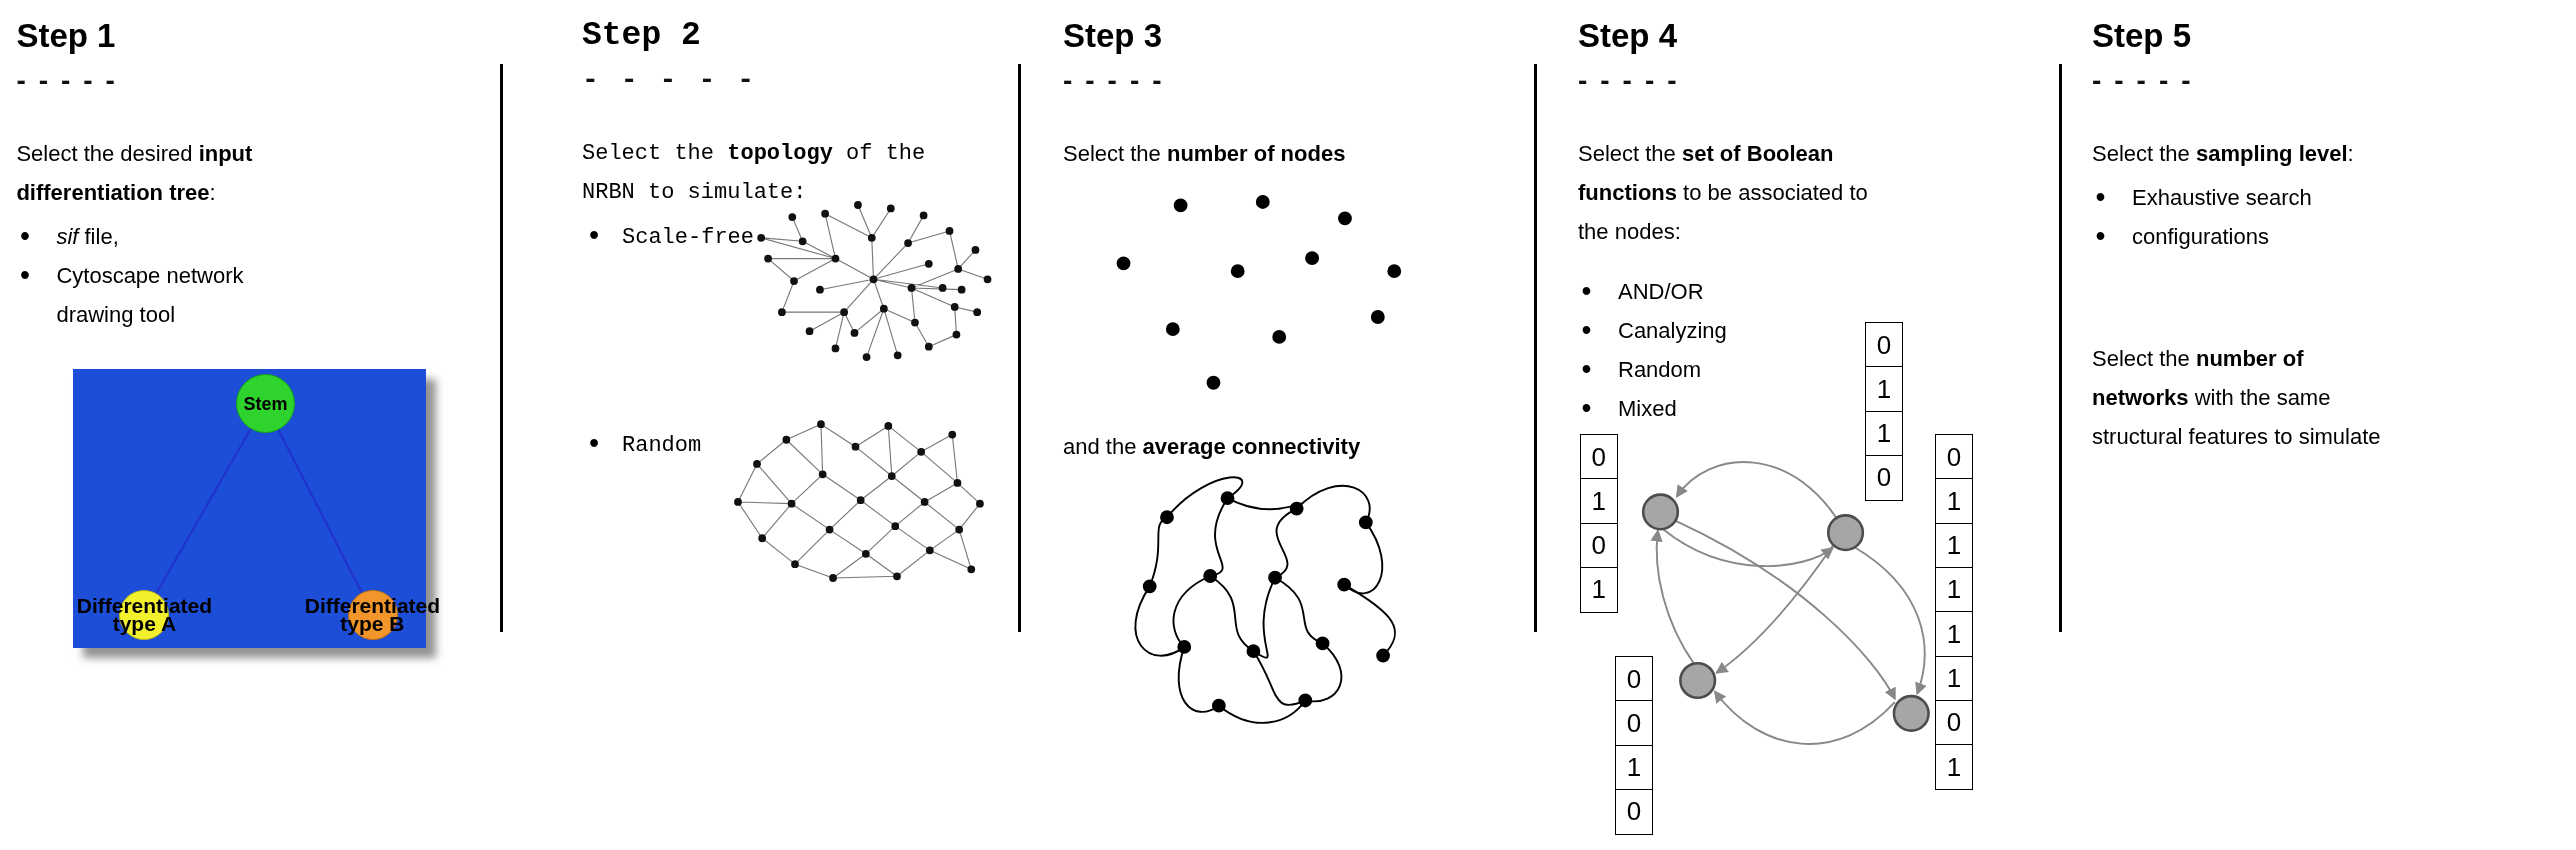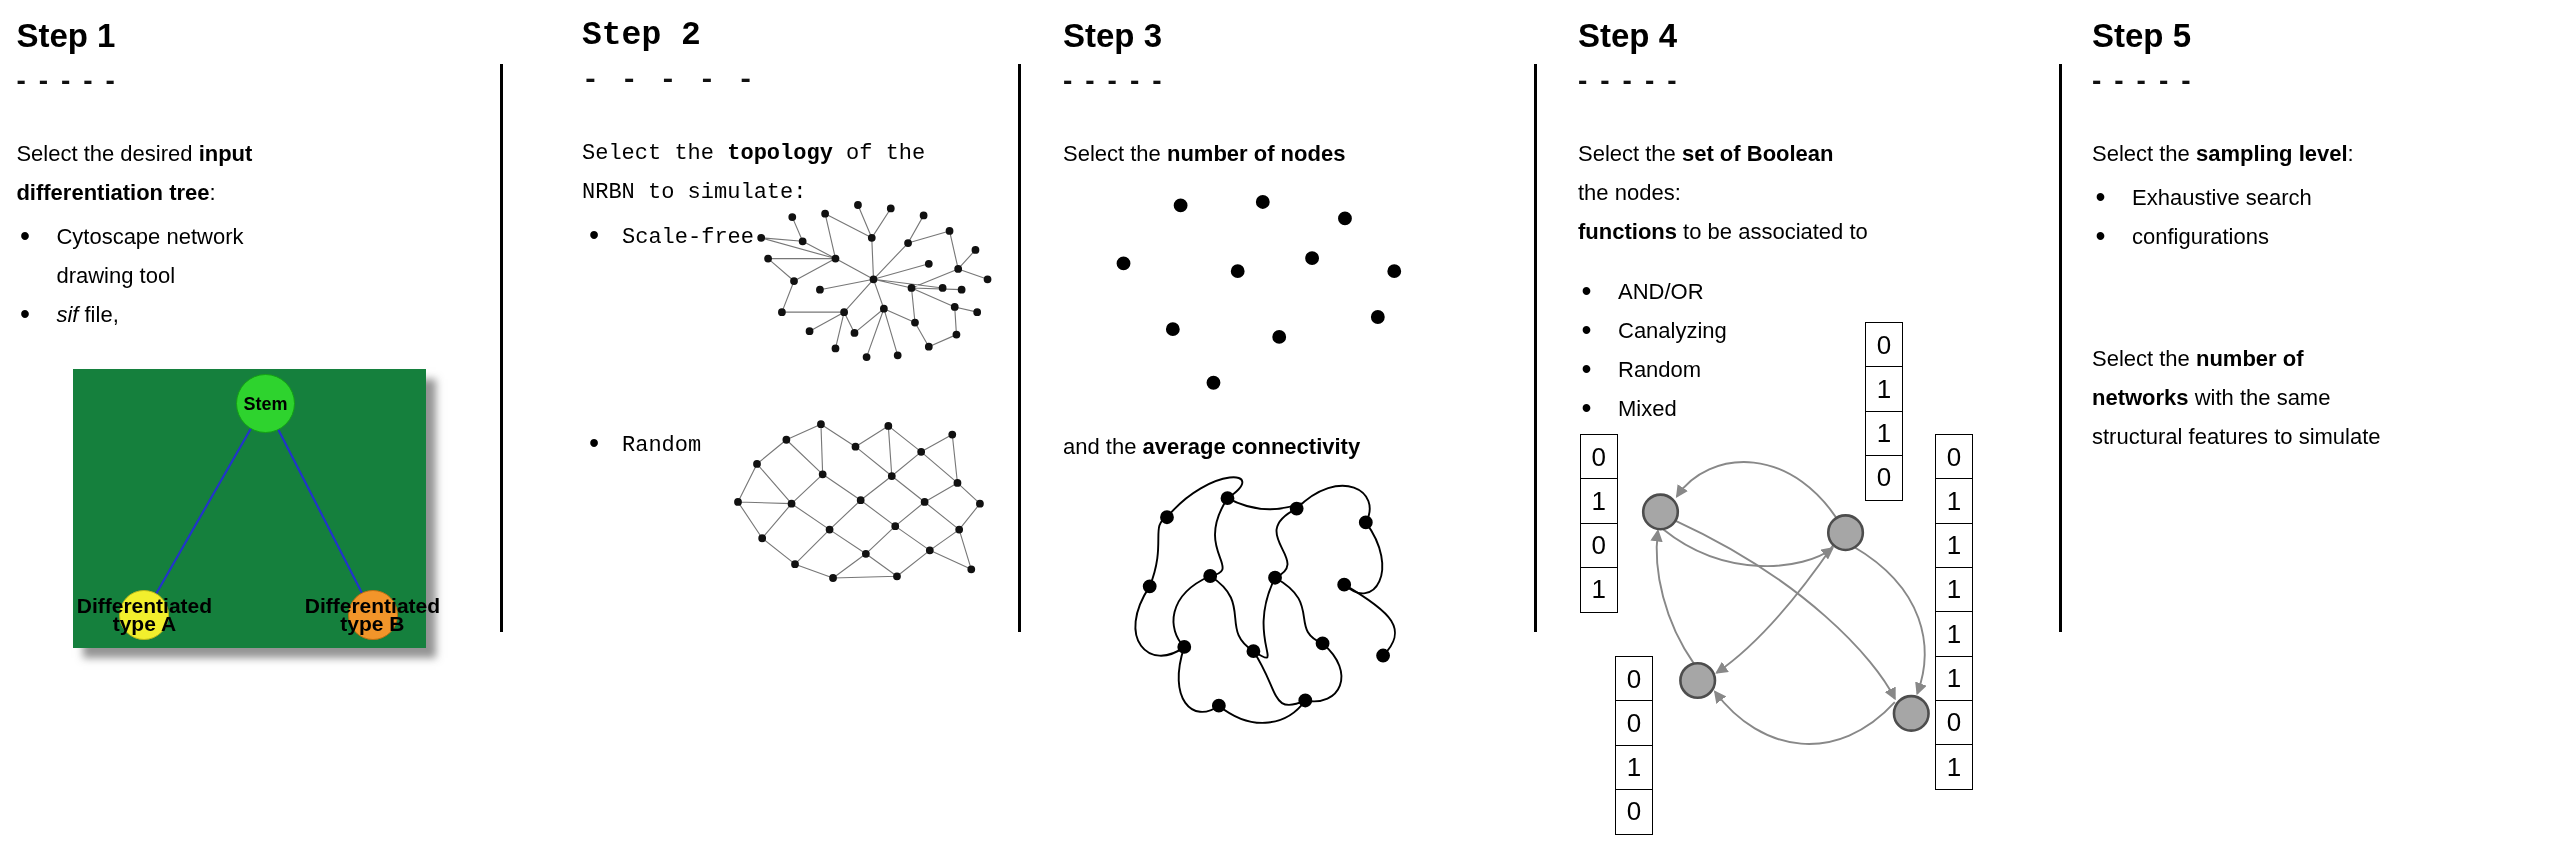--- a/index.html
+++ b/index.html
@@ -21,21 +21,21 @@
   ul.bullets { list-style:none; margin-top:5.2px; }
   ul.bullets li { position:relative; padding-left:40px; }
   ul.bullets li::before { content:"\2022"; position:absolute; left:3.5px; top:0; font-size:28.6px; line-height:39px; }
 
   .bullet-abs { position:absolute; padding-left:40px; }
   .bullet-abs::before { content:"\2022"; position:absolute; left:3.5px; top:0; font-size:28.6px; line-height:39px; }
 
   .para-abs { position:absolute; }
 
   
-  .tree-fig { position:absolute; width:353px; height:279px; background:#15803d; box-shadow:9.5px 10.4px 7.8px rgba(60,60,60,0.55); }
+  .tree-fig { position:absolute; width:353px; height:279px; background:#1d4ed8; box-shadow:9.5px 10.4px 7.8px rgba(60,60,60,0.55); }
   .tree-fig svg { position:absolute; left:0; top:0; }
   .tnode { position:absolute; border-radius:50%; border:1.7px solid; }
   .tlabel { position:absolute; transform:translate(-50%,-50%); text-align:center; font-weight:bold; white-space:nowrap; }
   .tlabel .tl-line { font-size:21px; line-height:18px; }
   .tlabel .tl-root { font-size:18px; line-height:20px; }
 
   .netfig { position:absolute; }
 
   
   .bool-fig { position:absolute; left:0; top:294px; width:467px; height:556px; }
@@ -54,25 +54,25 @@
 
   <div class="col" style="left:16.4px;width:474px;">
     <div class="step-title">Step 1</div>
     <div class="dashes">- - - - -</div>
     <div class="para">
       <div class="tline"><span>Select the desired </span><span class="seg-b">input</span></div>
       <div class="tline"><span class="seg-b">differentiation tree</span><span>:</span></div>
     </div>
     <ul class="bullets">
       <li>
+        <div class="tline"><span class="seg-i">sif</span><span> file,</span></div>
+      </li>
+      <li>
         <div class="tline"><span>Cytoscape network</span></div>
         <div class="tline"><span>drawing tool</span></div>
-      </li>
-      <li>
-        <div class="tline"><span class="seg-i">sif</span><span> file,</span></div>
       </li>
     </ul>
 
     <div class="tree-fig" style="left:57px;top:369px;">
       <svg width="353" height="279" viewBox="0 0 408 322">
         <g stroke="#2233cc" stroke-width="2.5">
           <line x1="222" y1="40" x2="82" y2="284"></line>
           <line x1="222" y1="40" x2="347" y2="284"></line>
         </g>
       </svg>
@@ -163,22 +163,22 @@
     </svg>
   </div>
 
   <div class="divider" style="left:1534px;"></div>
 
   <div class="col" style="left:1578px;width:476px;">
     <div class="step-title">Step 4</div>
     <div class="dashes">- - - - -</div>
     <div class="para">
       <div class="tline"><span>Select the </span><span class="seg-b">set of Boolean</span></div>
+      <div class="tline"><span class="seg-b">functions</span><span> to be associated to</span></div>
       <div class="tline"><span>the nodes:</span></div>
-      <div class="tline"><span class="seg-b">functions</span><span> to be associated to</span></div>
     </div>
     <ul class="bullets step4-bullets">
       <li>
         <div class="tline"><span>AND/OR</span></div>
       </li>
       <li>
         <div class="tline"><span>Canalyzing</span></div>
       </li>
       <li>
         <div class="tline"><span>Random</span></div>

